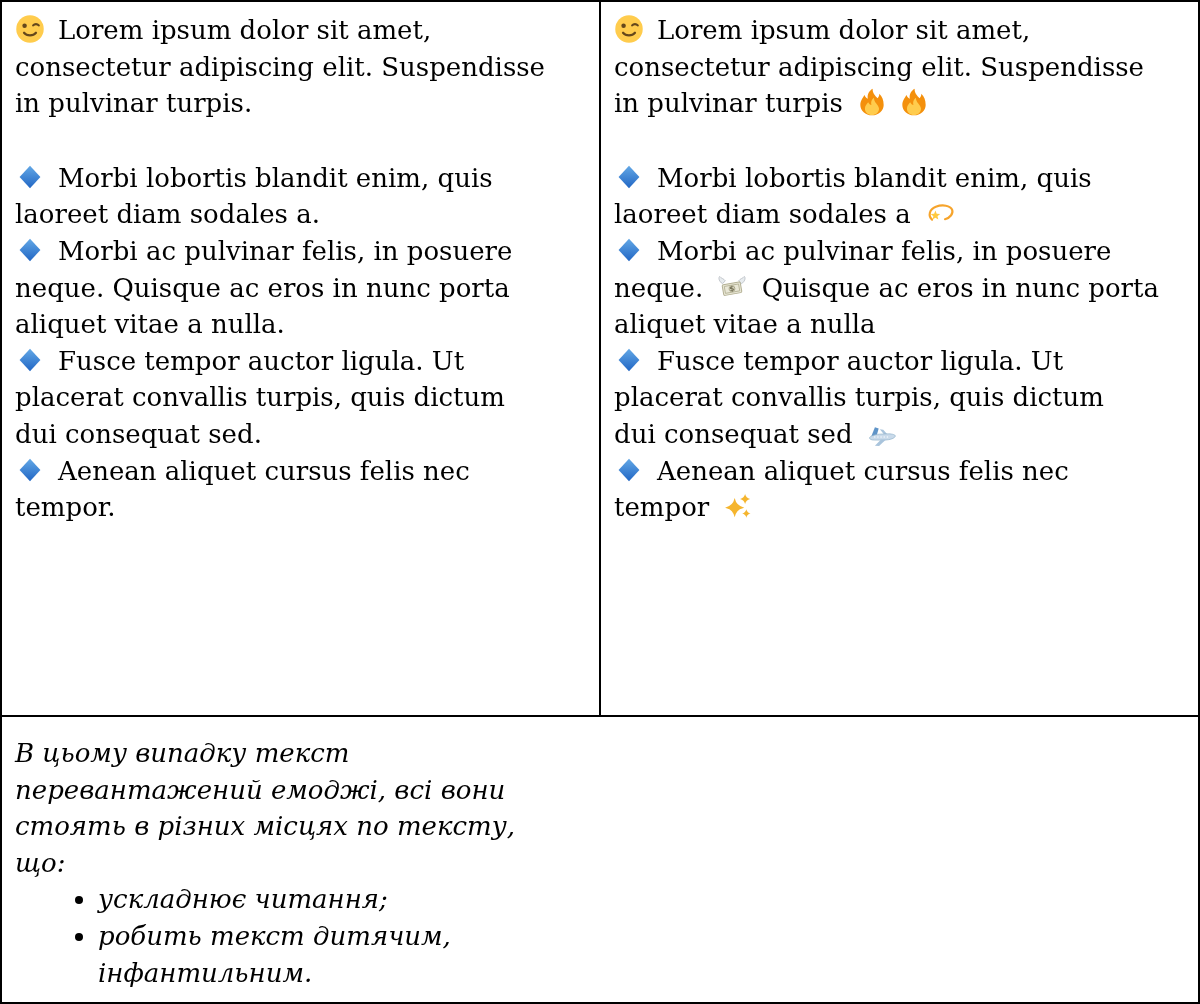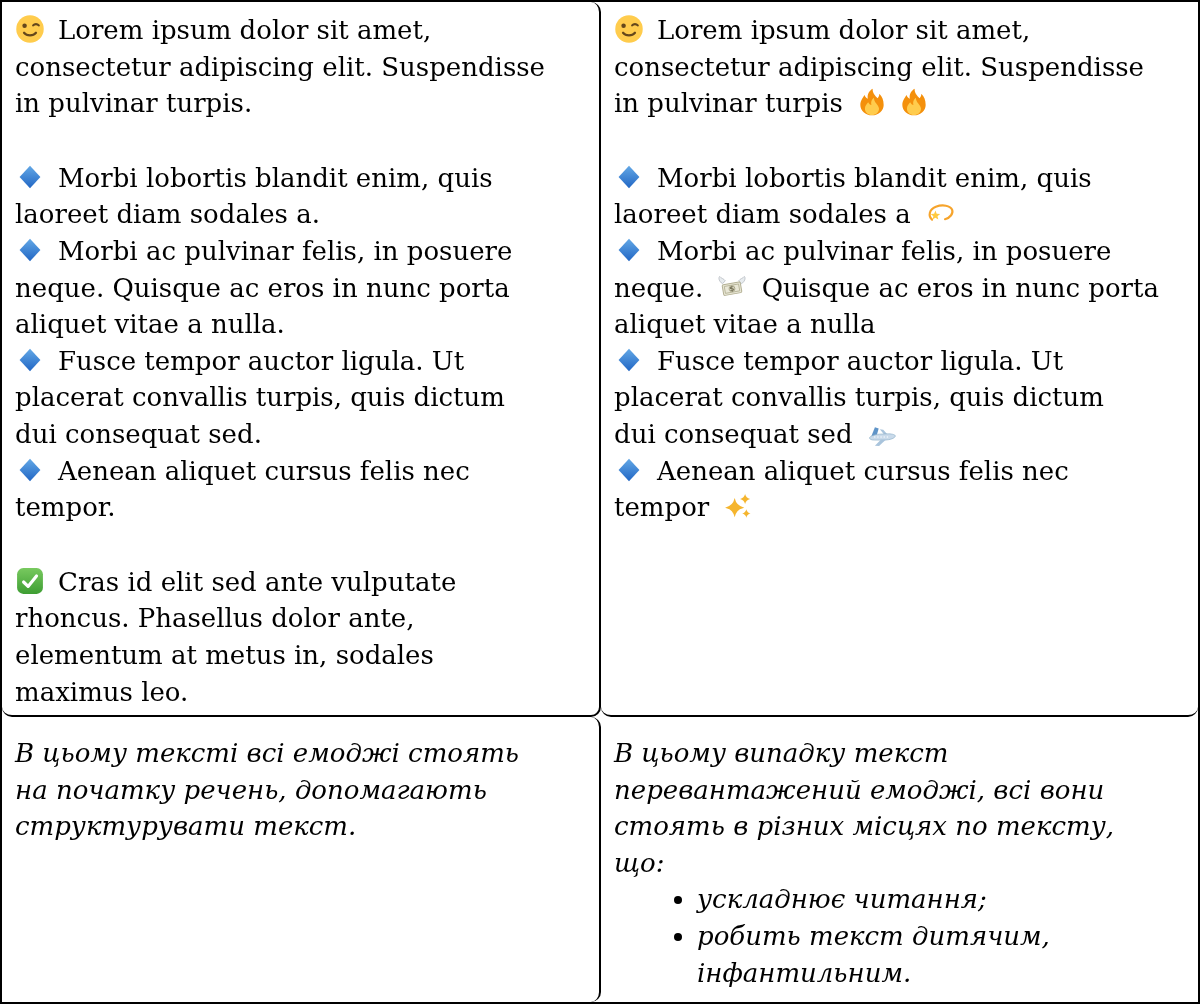--- a/index.html
+++ b/index.html
@@ -12,21 +12,20 @@
     box-sizing:border-box;
     border:2px solid #000;
     background:#fff;
   }
   .cell{
     box-sizing:border-box;
     padding:10px 20px 0 13px;
     font-size:26px;
     line-height:36.6px;
     overflow:hidden;
-    border-radius:10px;
   }
   .cell.colL{border-right:2px solid #000;}
   .cell.rowT{border-bottom:2px solid #000;}
   .para{white-space:pre-wrap;margin:0;}
   .para.mt{margin-top:38px;}
   .note{font-style:italic;padding-top:18px;}
   .emoji{width:30px;height:30px;vertical-align:-5px;margin:0 6px;display:inline-block;}
   .para .emoji:first-child{margin-left:0;margin-right:13px;}
   ul.bullets{margin:0;padding-left:83px;list-style:disc;}
   ul.bullets li{white-space:pre-wrap;}
@@ -68,27 +67,20 @@
 aliquet vitae a nulla.</span></div>
       <div class="para"><svg viewBox="0 0 36 36" class="emoji">
           <path d="M18 4.5L30.5 18 18 31.5 5.5 18Z" fill="url(#gradBlue)"></path>
         </svg><span>Fusce tempor auctor ligula. Ut
 placerat convallis turpis, quis dictum
 dui consequat sed.</span></div>
       <div class="para"><svg viewBox="0 0 36 36" class="emoji">
           <path d="M18 4.5L30.5 18 18 31.5 5.5 18Z" fill="url(#gradBlue)"></path>
         </svg><span>Aenean aliquet cursus felis nec
 tempor.</span></div>
-      <div class="para mt"><svg viewBox="0 0 36 36" class="emoji">
-          <rect x="2.5" y="2.5" width="31" height="31" rx="7.5" fill="url(#gradGreen)"></rect>
-          <path d="M10.3 19.2l5.4 5.3L25.8 12" stroke="#FFF" stroke-width="3.8" fill="none" stroke-linecap="round" stroke-linejoin="round"></path>
-        </svg><span>Cras id elit sed ante vulputate
-rhoncus. Phasellus dolor ante,
-elementum at metus in, sodales
-maximus leo.</span></div>
     </div>
   <div class="cell rowT">
       <div class="para"><svg viewBox="0 0 36 36" class="emoji">
           <circle cx="18" cy="18" r="16.5" fill="#FFCC4D"></circle>
           <circle cx="11.5" cy="14" r="2.7" fill="#65471B"></circle>
           <path d="M21.8 13.6c1.7-2 5-2 6.7 0" stroke="#65471B" stroke-width="2.6" fill="none" stroke-linecap="round"></path>
           <path d="M10.8 22.5c3.4 4.2 11 4.2 14.4 0" stroke="#65471B" stroke-width="2.6" fill="none" stroke-linecap="round"></path>
         </svg><span>Lorem ipsum dolor sit amet,
 consectetur adipiscing elit. Suspendisse
 in pulvinar turpis </span><svg viewBox="0 0 36 36" class="emoji">
@@ -132,25 +124,20 @@
         </svg></div>
       <div class="para"><svg viewBox="0 0 36 36" class="emoji">
           <path d="M18 4.5L30.5 18 18 31.5 5.5 18Z" fill="url(#gradBlue)"></path>
         </svg><span>Aenean aliquet cursus felis nec
 tempor </span><svg viewBox="0 0 36 36" class="emoji">
           <path d="M14 8.5Q16 18 25.5 20 16 22 14 31.5 12 22 2.5 20 12 18 14 8.5Z" fill="#F5B52E"></path>
           <path d="M26.5 3.5Q27.6 8.4 32.5 9.5 27.6 10.6 26.5 15.5 25.4 10.6 20.5 9.5 25.4 8.4 26.5 3.5Z" fill="#F5B52E"></path>
           <path d="M28 22Q28.9 26.1 33 27 28.9 27.9 28 32 27.1 27.9 23 27 27.1 26.1 28 22Z" fill="#F5B52E"></path>
         </svg></div>
     </div>
-  <div class="cell note colL">
-      <div class="para"><span>В цьому тексті всі емоджі стоять
-на початку речень, допомагають
-структурувати текст.</span></div>
-    </div>
   <div class="cell note">
       <div class="para"><span>В цьому випадку текст
 перевантажений емоджі, всі вони
 стоять в різних місцях по тексту,
 що:</span></div>
       <ul class="bullets">
         <li>ускладнює читання;</li>
         <li>робить текст дитячим,
 інфантильним.</li>
       </ul>

